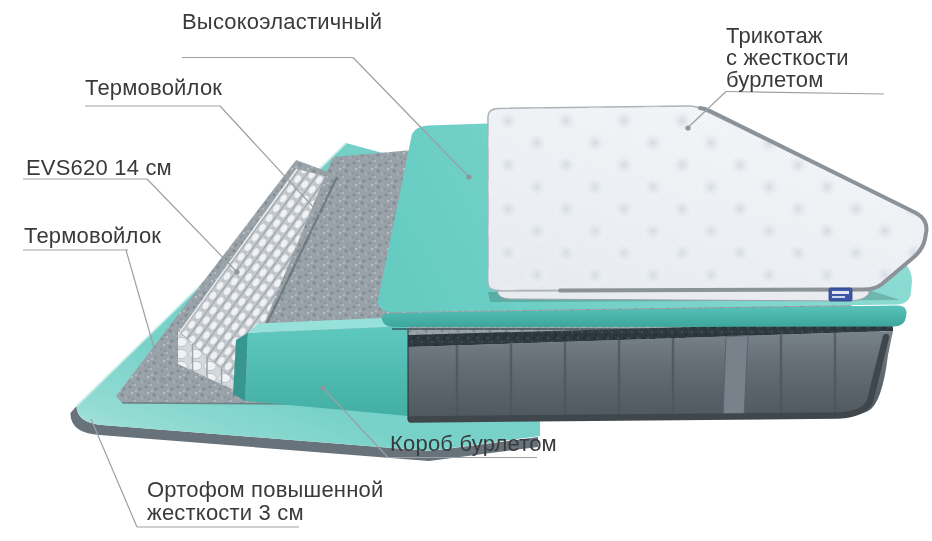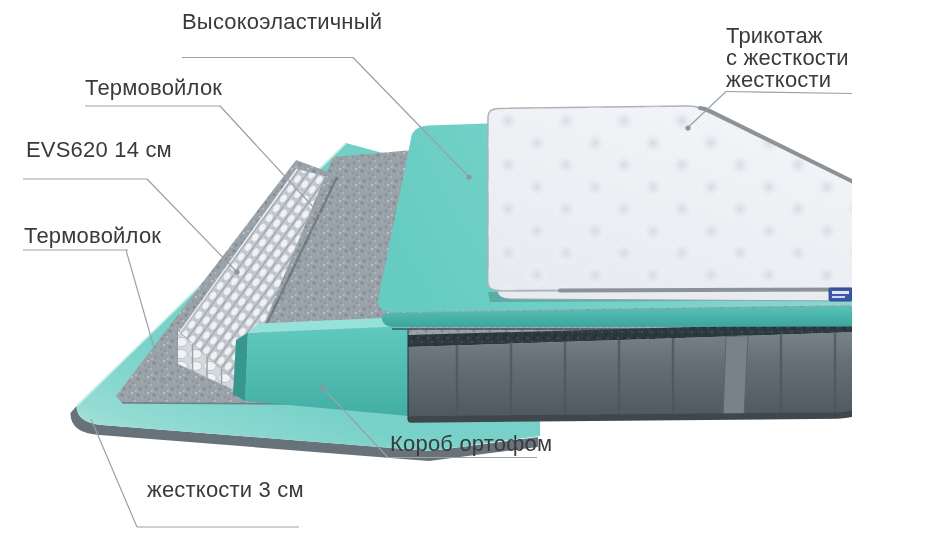--- a/index.html
+++ b/index.html
@@ -1,16 +1,16 @@
 <!DOCTYPE html>
 <html style="--label-text: #3a3a3c; --leader-line: #9aa1a6; --teal-base: #74cfc6; --teal-base-light: #c2ebe6; --teal-slab: #7dd5cc; --teal-slab-front: #4db8ae; --teal-korob: #5fc9bf; --teal-korob-side: #37968e; --teal-korob-top: #96e2da; --felt-gray: #99a2a8; --spring-white: #f0f2f4; --spring-gap: #c3c9ce; --body-velvet: #666f76; --body-rim: #2d393f; --body-piping: #3f474c; --body-handle: #79828a; --cover-white: #f5f7f9; --cover-binding: #8b9399; --base-rim-gray: #68727a; --tag-blue: #3d56a6;"><head>
 <meta charset="utf-8">
 <style>
   html,body{margin:0;padding:0;background:#ffffff;}
-  #stage{position:relative;width:852px;height:541px;background:#ffffff;overflow:hidden;
+  #stage{position:relative;width:932px;height:541px;background:#ffffff;overflow:hidden;
          font-family:"Liberation Sans", sans-serif;}
   #art{position:absolute;left:0;top:0;}
   .lbl{position:absolute;font-size:22px;line-height:22px;color:var(--label-text,#3a3a3c);
        white-space:nowrap;letter-spacing:.2px;}
   .lbl .ln{display:block;}
   .lbl.tight .ln{line-height:20px;}
 </style>
 </head>
 <body>
 
@@ -177,36 +177,37 @@
   </g>
 </svg>
 
   <div class="lbl tight" style="left:182px;top:12px;">
     <span class="ln">Высокоэластичный</span>
   </div>
 
   <div class="lbl" style="left:726px;top:25px;">
     <span class="ln">Трикотаж</span>
     <span class="ln">с жесткости</span>
-    <span class="ln">жесткости</span>
+    <span class="ln">бурлетом</span>
   </div>
 
   <div class="lbl" style="left:85px;top:77px;">
     <span class="ln">Термовойлок</span>
   </div>
 
-  <div class="lbl" style="left:26px;top:139px;">
+  <div class="lbl" style="left:26px;top:157px;">
     <span class="ln">EVS620 14 см</span>
   </div>
 
   <div class="lbl" style="left:24px;top:225px;">
     <span class="ln">Термовойлок</span>
   </div>
 
   <div class="lbl" style="left:390px;top:433px;">
-    <span class="ln">Короб ортофом</span>
+    <span class="ln">Короб бурлетом</span>
   </div>
 
   <div class="lbl" style="left:147px;top:478px;line-height:23px;">
+    <span class="ln">Ортофом повышенной</span>
     <span class="ln">жесткости 3 см</span>
   </div>
 
 </div>
 
 </body></html>

